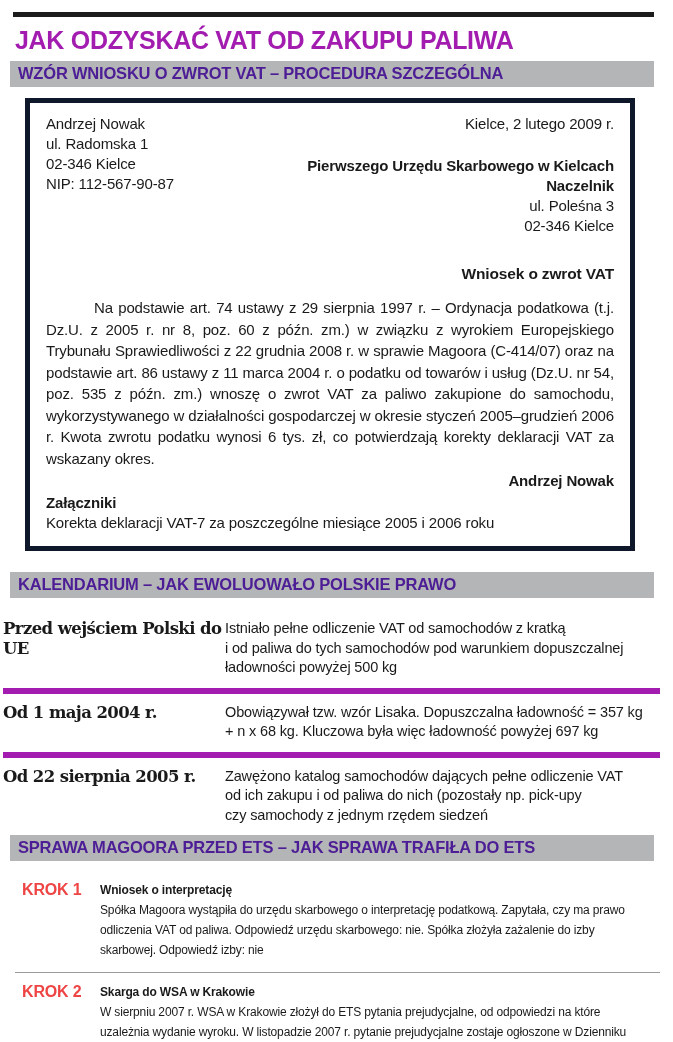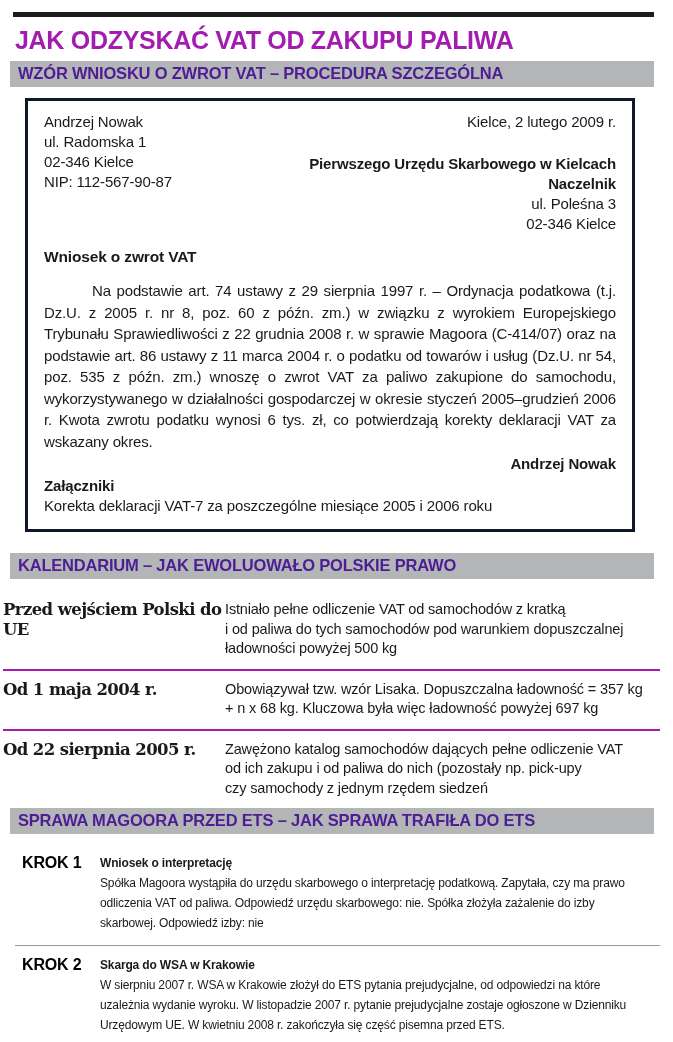--- a/index.html
+++ b/index.html
@@ -29,51 +29,51 @@
     margin:0 19px 0 10px;
     background:#b4b5b7;
     color:#4c1d95;
     font-size:16.5px;font-weight:bold;
     padding:3px 8px 4px 8px;
     letter-spacing:-0.2px;
   }
   
   .letter{
     margin:11px 38px 21px 25px;
-    border:3px solid #0f172a;
+    border:5px solid #0f172a;
     padding:11px 16px 13px 16px;
     font-size:15px;
     line-height:20px;
   }
   .letter-head{display:flex;justify-content:space-between;}
   .sender div{white-space:nowrap;}
   .addressee{text-align:right;}
   .addressee .date{margin-bottom:22px;}
   .addressee .bold{font-weight:bold;}
   .letter-subject{
-    text-align:left;font-weight:bold;
-    margin-top:13px;font-size:15.5px;
+    text-align:right;font-weight:bold;
+    margin-top:28px;font-size:15.5px;
   }
   .letter-body{
     margin-top:13px;
     text-align:justify;
     text-indent:48px;
     line-height:21.5px;
   }
   .letter-signature{
     text-align:right;font-weight:bold;margin-top:2px;
   }
   .letter-attachments-label{font-weight:bold;margin-top:2px;}
   
   .kalendarium{margin:12px 13px 0 3px;}
   .kal-row{
     display:flex;
     padding:9px 0 10px 0;
   }
-  .kal-row + .kal-row{border-top:2px solid #a21caf;}
+  .kal-row + .kal-row{border-top:6px solid #a21caf;}
   .kal-term{
     width:222px;flex:none;
     font-family:"DejaVu Serif","Liberation Serif",serif;
     font-weight:bold;
     font-size:16.5px;
     letter-spacing:-0.6px;
     line-height:20px;
   }
   .kal-desc{
     flex:1;
@@ -84,21 +84,21 @@
   
   .steps{margin:10px 13px 0 15px;}
   .step{
     display:flex;
     padding:9px 0 12px 0;
   }
   .step + .step{border-top:1px solid #9a9a9a;}
   .step-label{
     width:78px;flex:none;
     margin-left:7px;
-    color:#000000;
+    color:#ef4444;
     font-weight:bold;font-size:16px;
     line-height:19px;
   }
   .step-content{flex:1;font-size:12px;line-height:20px;padding-right:8px;}
   .step-title{font-weight:bold;}
 </style>
 </head>
 <body>
 
 <div class="page">

